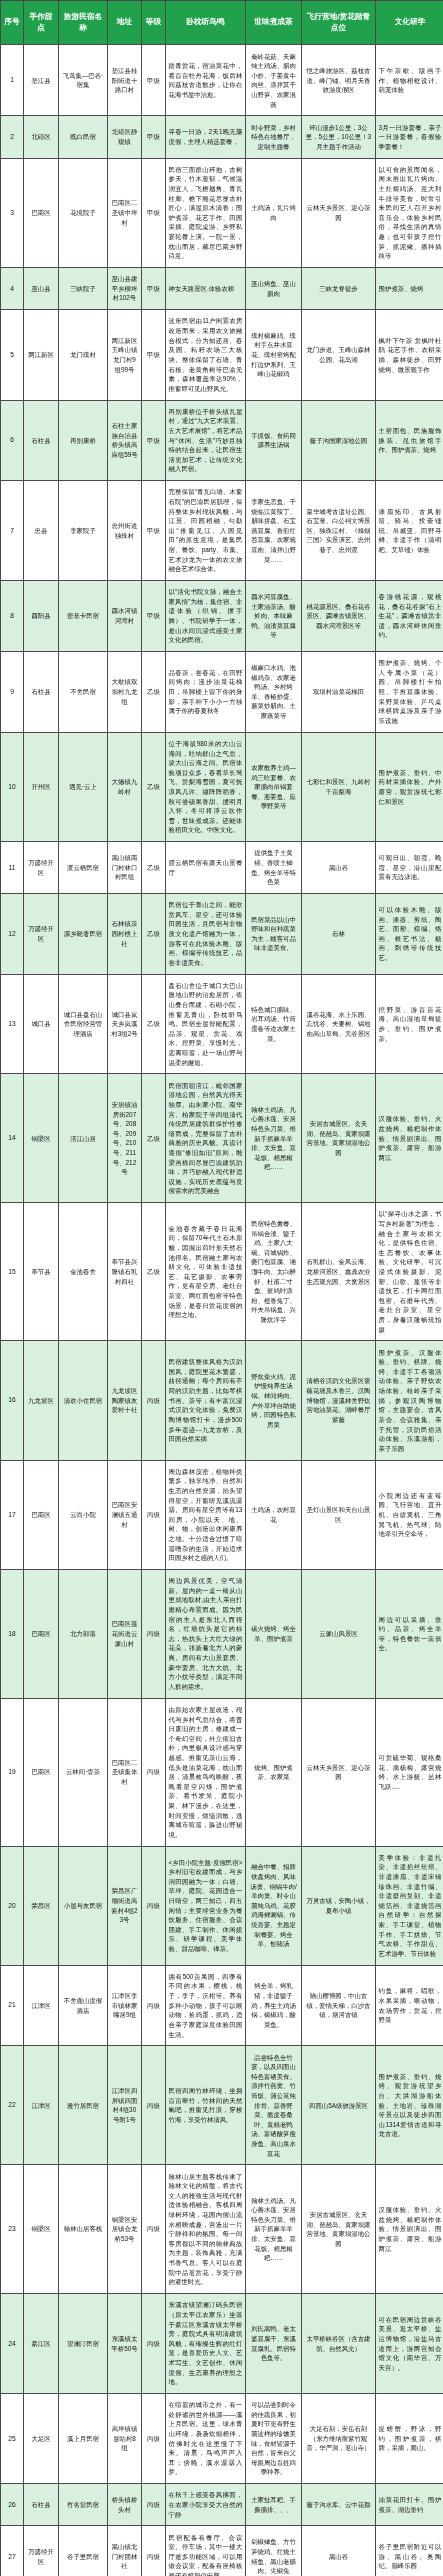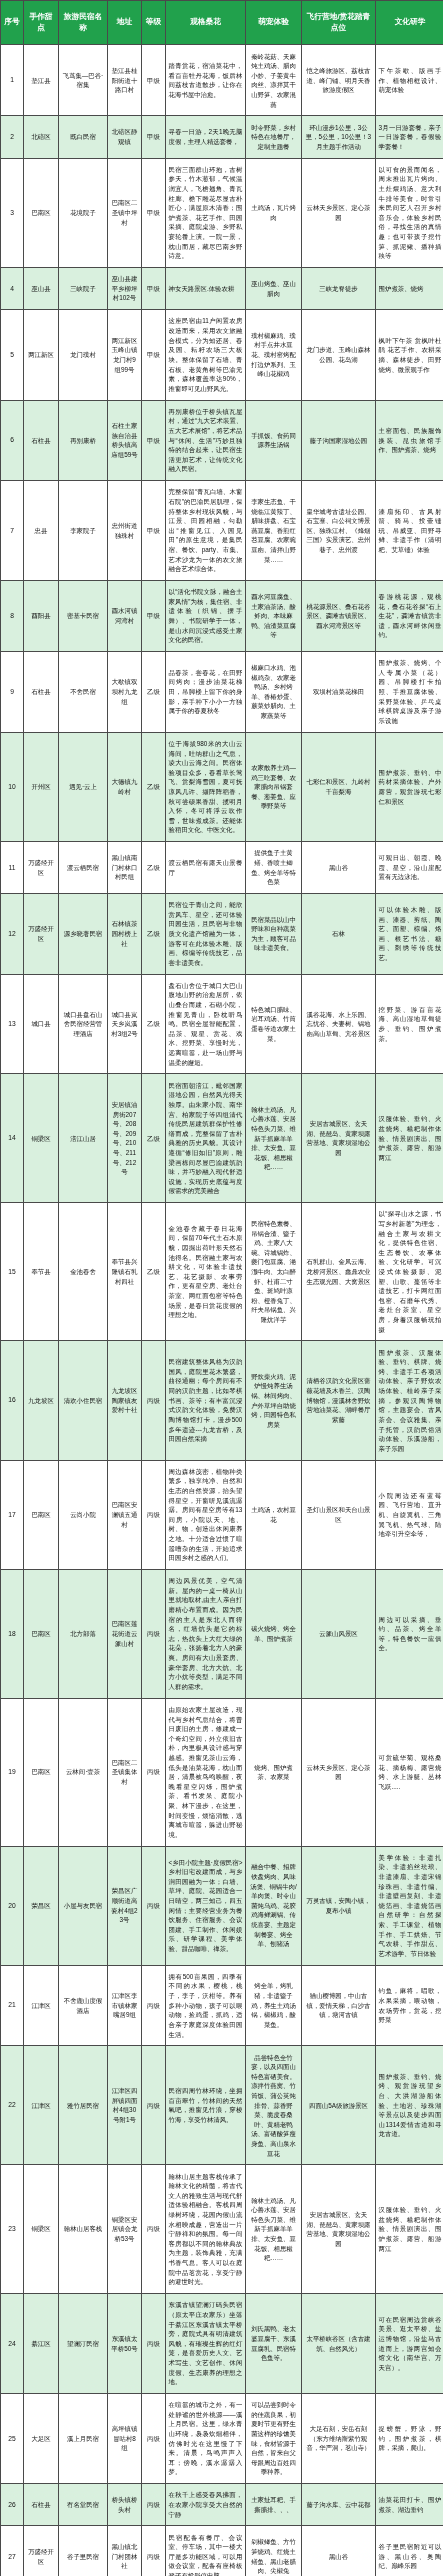--- a/index.html
+++ b/index.html
@@ -40,22 +40,22 @@
       <col class="c-nearby">
       <col class="c-activities">
   </colgroup>
   <thead>
     <tr>
         <th>序号</th>
         <th>手作甜点</th>
         <th>旅游民宿名称</th>
         <th>地址</th>
         <th>等级</th>
-        <th>观格桑花</th>
-        <th>萌宠体验</th>
+        <th>卧枕听鸟鸣</th>
+        <th>世味煮成茶</th>
         <th>飞行营地/赏花踏青点位</th>
         <th>文化研学</th>
       </tr>
   </thead>
   <tbody>
       <tr>
         <td class="cell-no">1</td>
         <td class="cell-district">垫江县</td>
         <td class="cell-name">飞茑集—巴谷·宿集</td>
         <td class="cell-address">垫江县桂阳街道十路口村</td>

